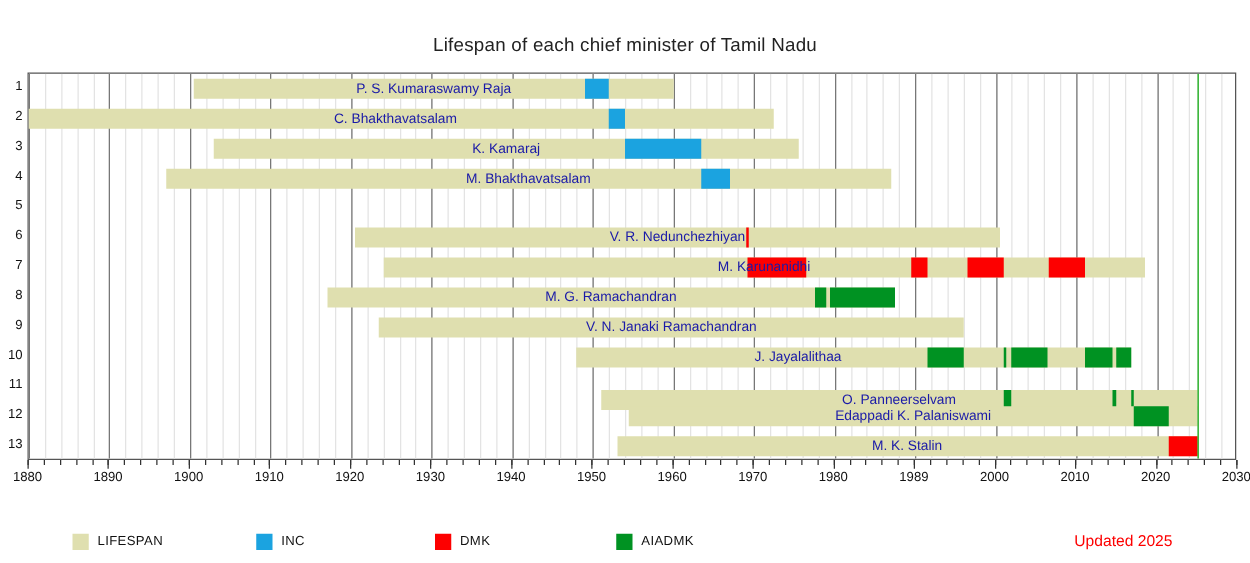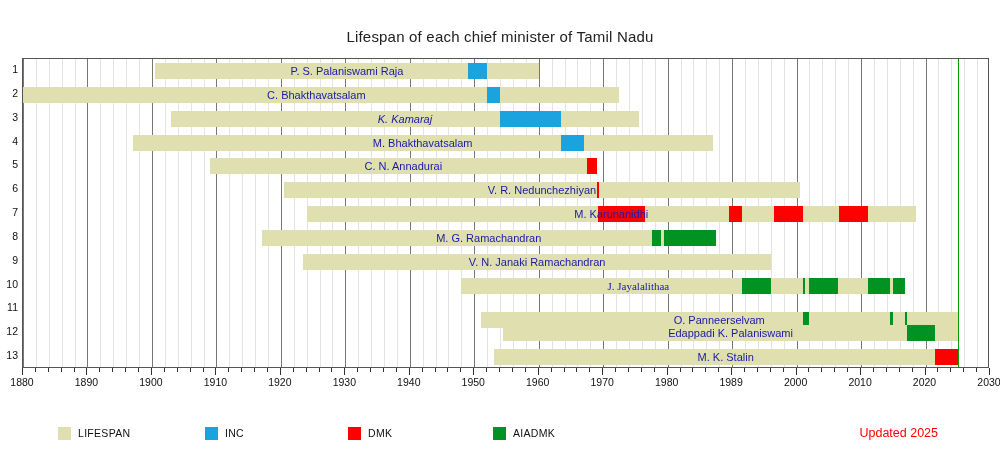--- a/index.html
+++ b/index.html
@@ -158,41 +158,36 @@
       <div class="grid-major" style="left: 515.733px;"></div>
       <div class="grid-major" style="left: 580.2px;"></div>
       <div class="grid-major" style="left: 644.667px;"></div>
       <div class="grid-major" style="left: 709.133px;"></div>
       <div class="grid-major" style="left: 773.6px;"></div>
       <div class="grid-major" style="left: 838.067px;"></div>
       <div class="grid-major" style="left: 902.533px;"></div>
       <div class="row" style="top: 0px;">
         <div class="bar-lifespan" style="left: 132.157px; width: 383.577px; background: rgb(223, 223, 175);"></div>
         <div class="seg" style="left: 444.82px; width: 19.34px; background: rgb(27, 163, 224);"></div>
-        <div class="bar-name" style="left: 132.157px; width: 383.577px;">P. S. Palaniswami Raja</div>
+        <div class="bar-name" style="left: 132.157px; width: 383.577px;">P. S. Kumaraswamy Raja</div>
       </div>
       <div class="row" style="top: 23.8462px;">
         <div class="bar-lifespan" style="left: -9.67px; width: 605.987px; background: rgb(223, 223, 175);"></div>
         <div class="seg" style="left: 464.16px; width: 12.8933px; background: rgb(27, 163, 224);"></div>
         <div class="bar-name" style="left: -9.67px; width: 605.987px;">C. Bhakthavatsalam</div>
       </div>
-      <div class="row" style="top: 47.6923px; font-style: italic;">
+      <div class="row" style="top: 47.6923px;">
         <div class="bar-lifespan" style="left: 148.273px; width: 467.383px; background: rgb(223, 223, 175);"></div>
         <div class="seg" style="left: 477.053px; width: 61.2433px; background: rgb(27, 163, 224);"></div>
         <div class="bar-name" style="left: 148.273px; width: 467.383px;">K. Kamaraj</div>
       </div>
       <div class="row" style="top: 71.5385px;">
         <div class="bar-lifespan" style="left: 109.593px; width: 580.2px; background: rgb(223, 223, 175);"></div>
         <div class="seg" style="left: 538.297px; width: 22.5633px; background: rgb(27, 163, 224);"></div>
         <div class="bar-name" style="left: 109.593px; width: 580.2px;">M. Bhakthavatsalam</div>
-      </div>
-      <div class="row" style="top: 95.3846px;">
-        <div class="bar-lifespan" style="left: 186.953px; width: 386.8px; background: rgb(223, 223, 175);"></div>
-        <div class="seg" style="left: 564.083px; width: 9.67px; background: rgb(253, 0, 0);"></div>
-        <div class="bar-name" style="left: 186.953px; width: 386.8px;">C. N. Annadurai</div>
       </div>
       <div class="row" style="top: 119.231px;">
         <div class="bar-lifespan" style="left: 261.09px; width: 515.733px; background: rgb(223, 223, 175);"></div>
         <div class="seg" style="left: 573.753px; width: 2px; background: rgb(253, 0, 0);"></div>
         <div class="bar-name" style="left: 261.09px; width: 515.733px;">V. R. Nedunchezhiyan</div>
       </div>
       <div class="row" style="top: 143.077px;">
         <div class="bar-lifespan" style="left: 283.653px; width: 609.21px; background: rgb(223, 223, 175);"></div>
         <div class="seg" style="left: 575.043px; width: 47.0607px; background: rgb(253, 0, 0);"></div>
         <div class="seg" style="left: 705.91px; width: 12.8933px; background: rgb(253, 0, 0);"></div>
@@ -210,21 +205,21 @@
         <div class="bar-lifespan" style="left: 280.43px; width: 467.383px; background: rgb(223, 223, 175);"></div>
         <div class="bar-name" style="left: 280.43px; width: 467.383px;">V. N. Janaki Ramachandran</div>
       </div>
       <div class="row" style="top: 214.615px;">
         <div class="bar-lifespan" style="left: 438.373px; width: 443.531px; background: rgb(223, 223, 175);"></div>
         <div class="seg" style="left: 718.803px; width: 29.01px; background: rgb(0, 146, 34);"></div>
         <div class="seg" style="left: 780.047px; width: 2px; background: rgb(0, 146, 34);"></div>
         <div class="seg" style="left: 786.493px; width: 29.01px; background: rgb(0, 146, 34);"></div>
         <div class="seg" style="left: 844.513px; width: 22.5633px; background: rgb(0, 146, 34);"></div>
         <div class="seg" style="left: 870.3px; width: 11.604px; background: rgb(0, 146, 34);"></div>
-        <div class="bar-name" style="left: 438.373px; width: 354px; font-family: Liberation Serif, serif;">J. Jayalalithaa</div>
+        <div class="bar-name" style="left: 438.373px; width: 354px;">J. Jayalalithaa</div>
       </div>
       <div class="row" style="top: 249px;">
         <div class="bar-lifespan" style="left: 457.713px; width: 477.053px; background: rgb(223, 223, 175);"></div>
         <div class="seg" style="left: 780.047px; width: 6.44667px; background: rgb(0, 146, 34);"></div>
         <div class="seg" style="left: 867.077px; width: 3.22333px; background: rgb(0, 146, 34);"></div>
         <div class="seg" style="left: 881.904px; width: 2.57867px; background: rgb(0, 146, 34);"></div>
         <div class="bar-name" style="left: 457.713px; width: 477.053px;">O. Panneerselvam</div>
       </div>
       <div class="row" style="top: 262.308px;">
         <div class="bar-lifespan" style="left: 480.277px; width: 454.49px; background: rgb(223, 223, 175);"></div>

